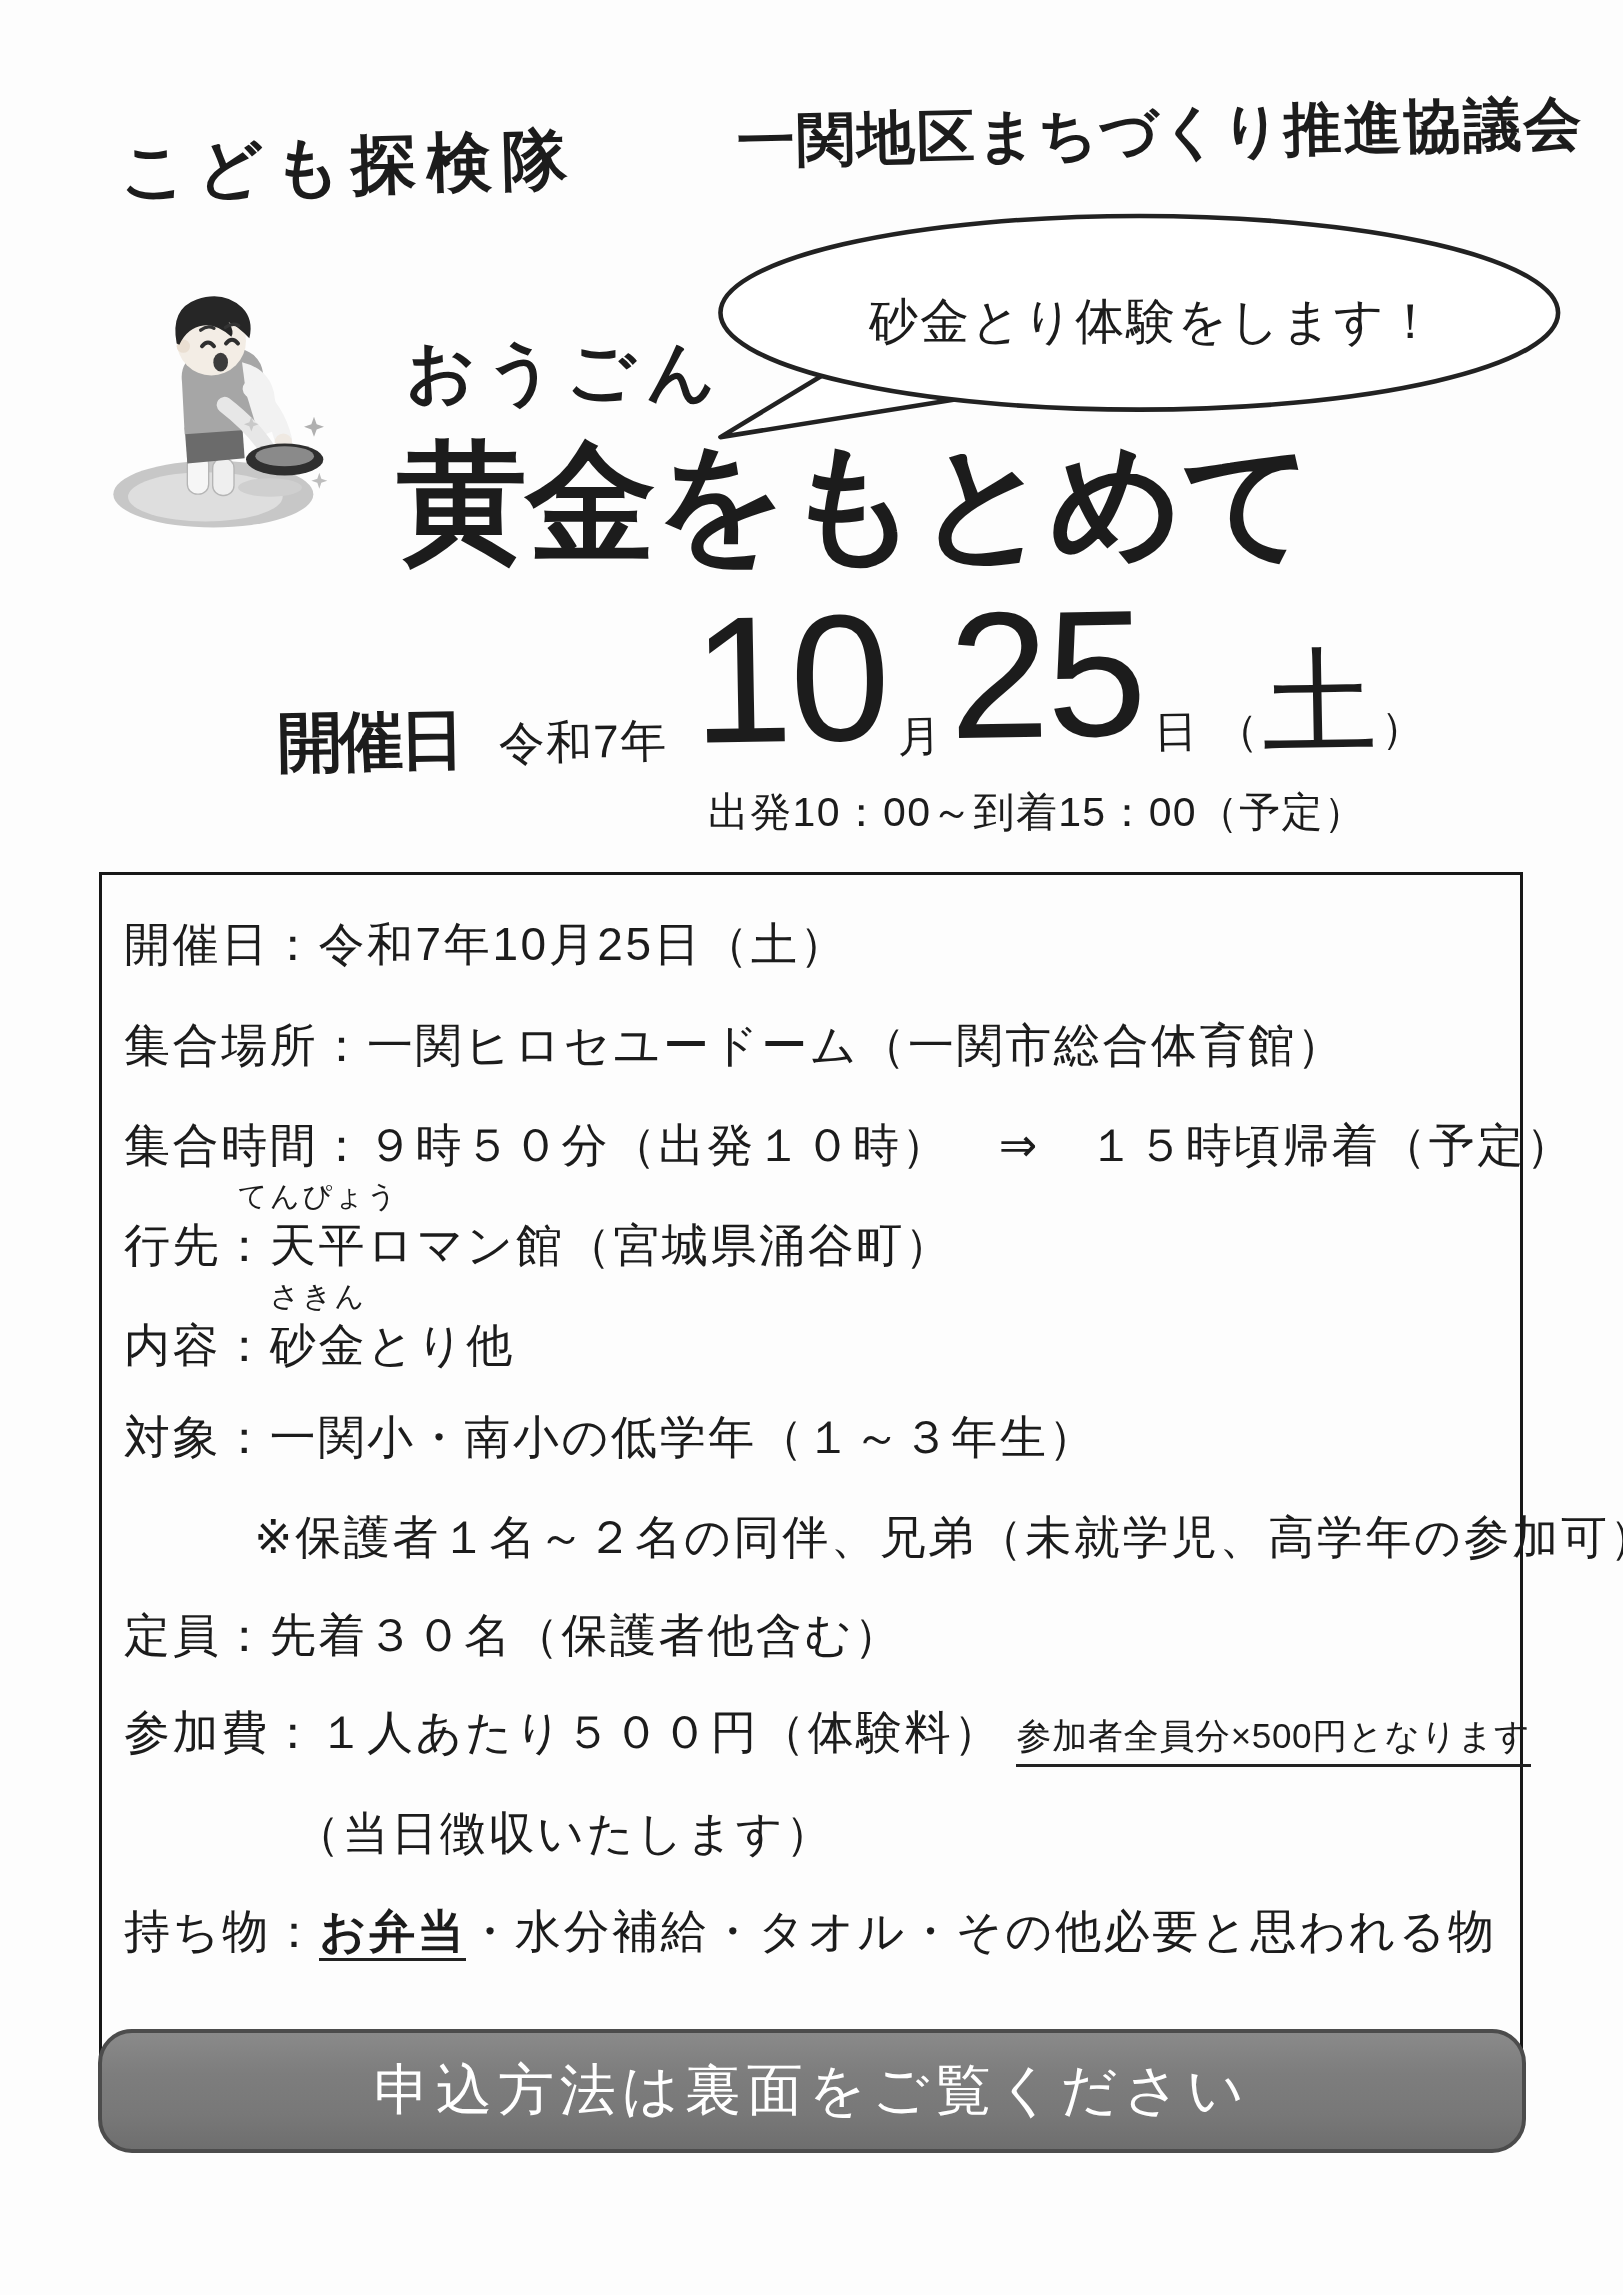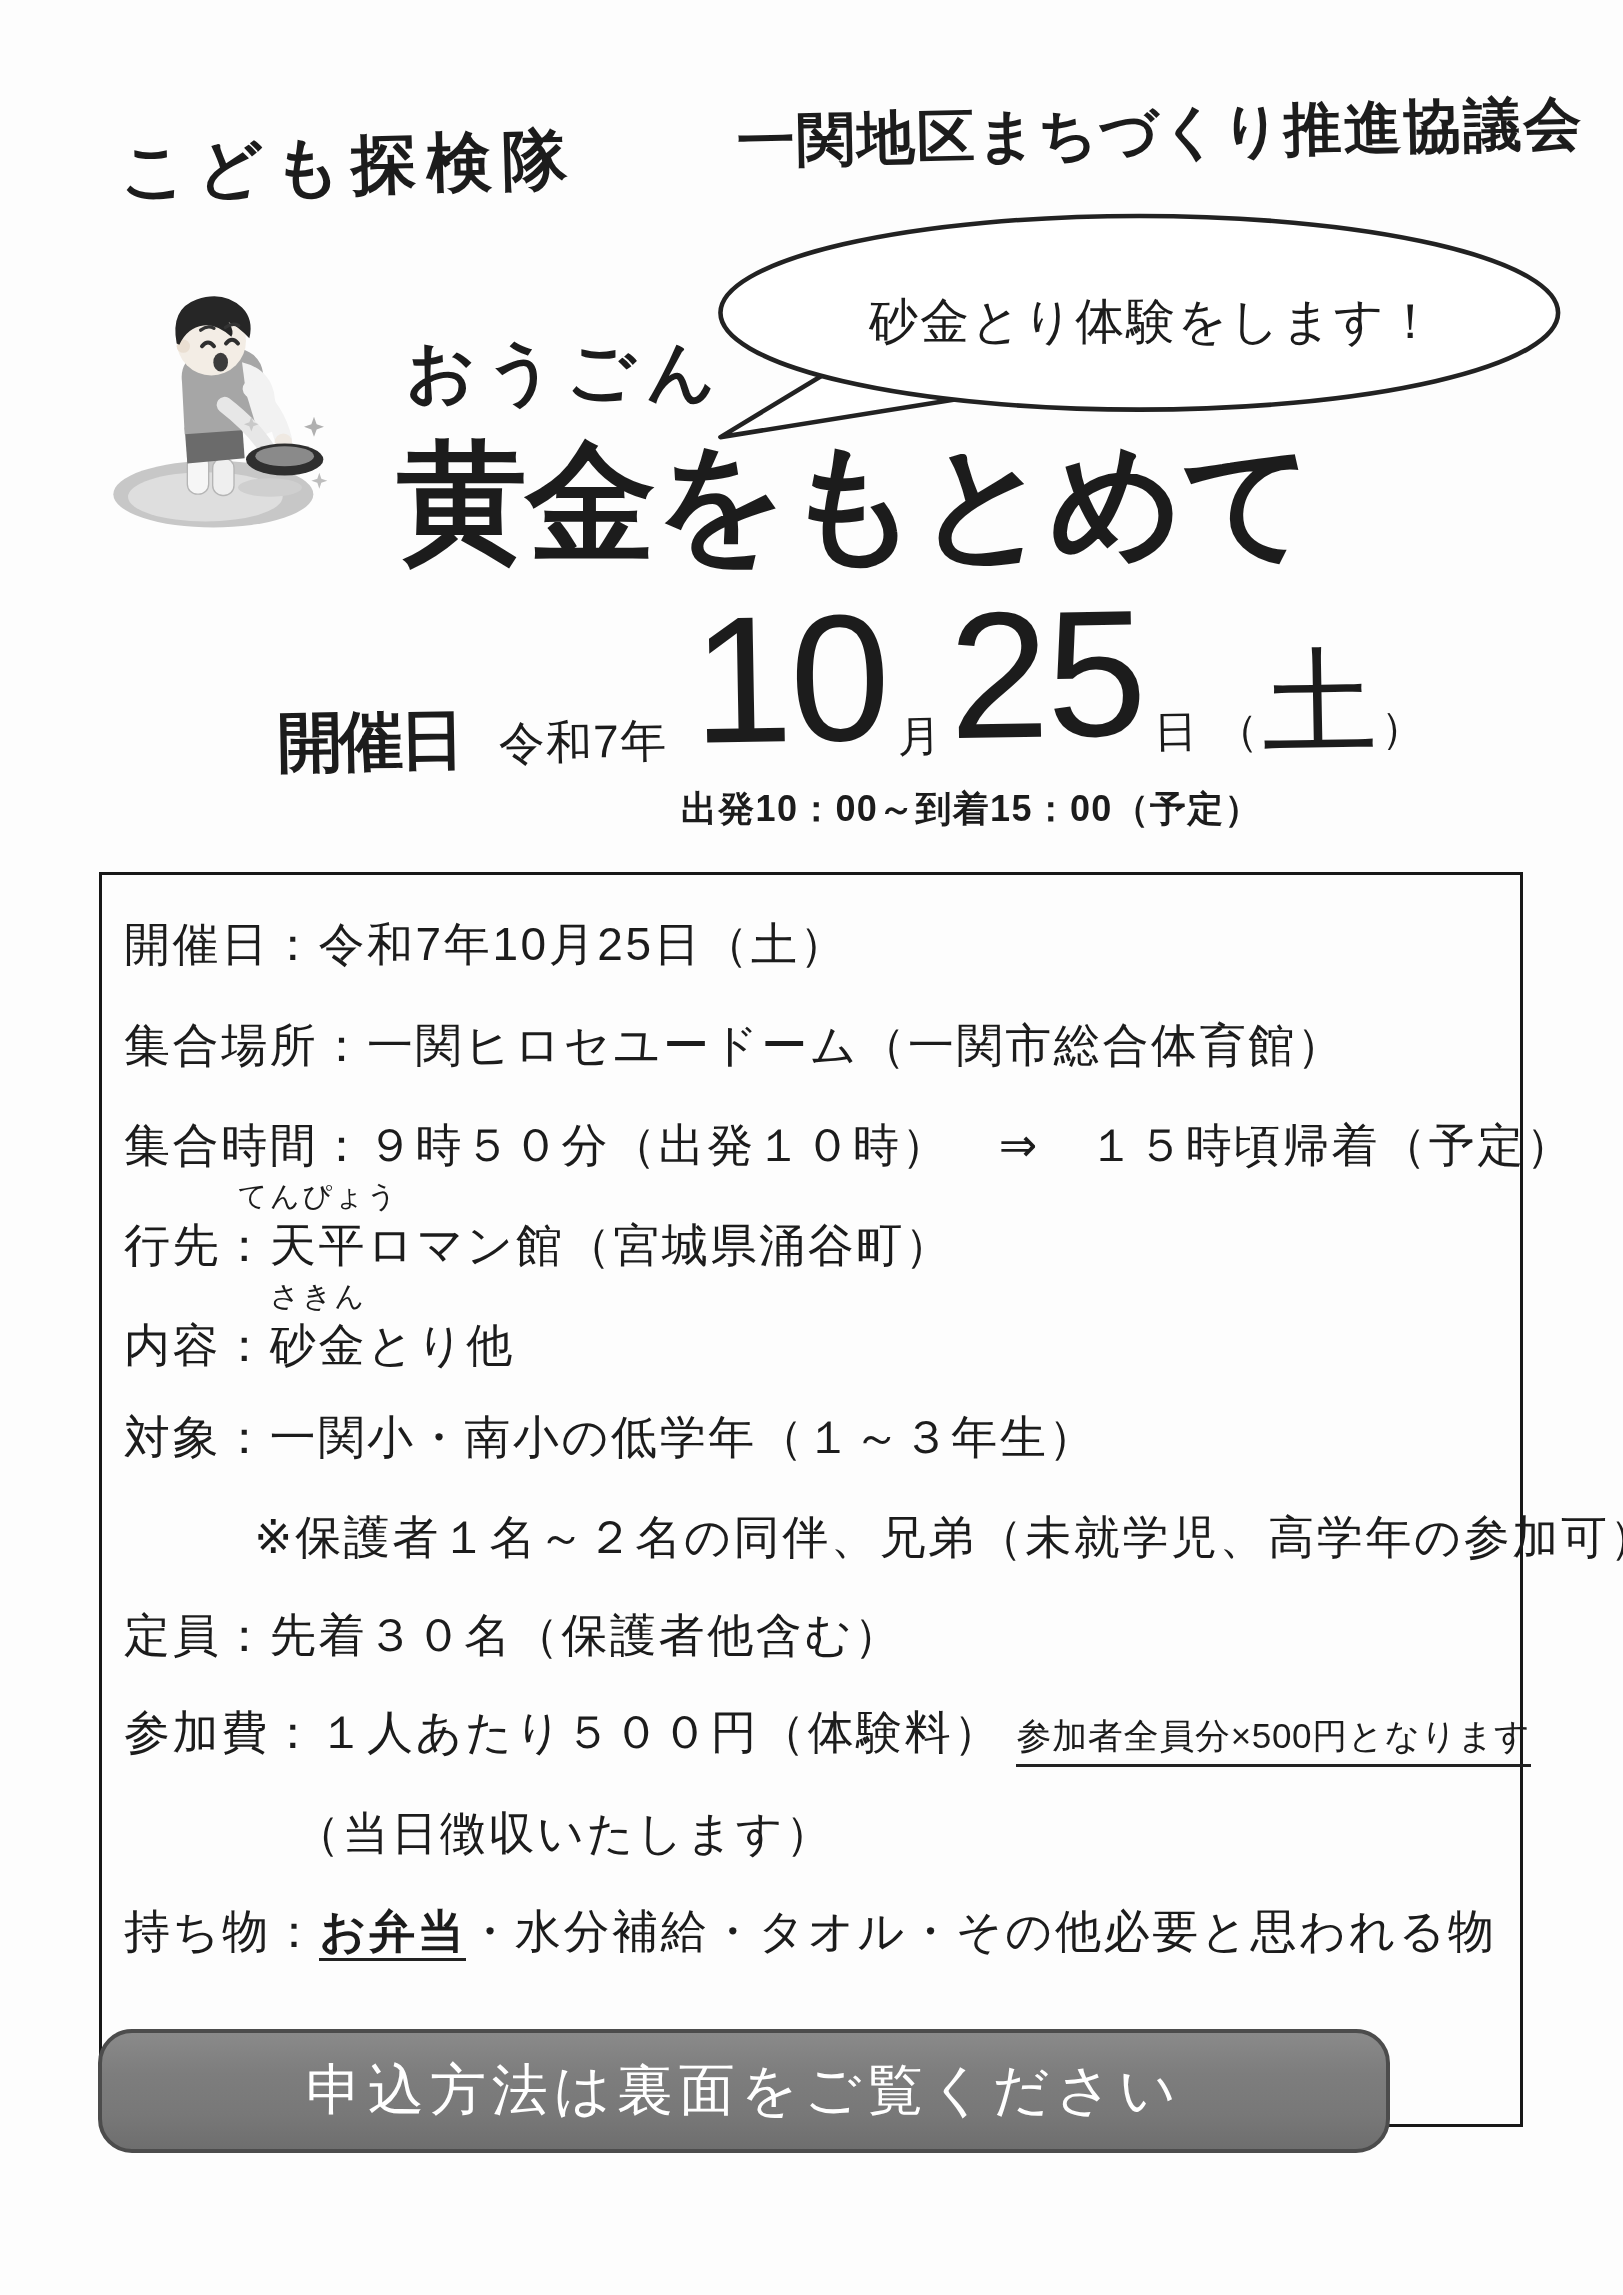--- a/index.html
+++ b/index.html
@@ -36,21 +36,21 @@
   }
   .daterow span{line-height:1;display:block;}
   .d-label{font-size:65px;font-weight:600;letter-spacing:-3.9px;margin-bottom:2.6px;}
   .d-era{font-size:46px;font-weight:500;margin-left:38px;margin-bottom:7.9px;letter-spacing:1.3px;}
   .d-big{font-size:180px;font-weight:400;margin-left:26px;letter-spacing:-2.6px;}
   .d-big2{margin-left:9.2px;}
   .d-small{font-size:43px;font-weight:500;margin-left:9.2px;margin-bottom:9.2px;}
   .d-paren{font-size:43px;font-weight:500;margin-bottom:9.2px;}
   .d-paren-open{margin-left:18.3px;}
   .d-weekday{font-size:115px;font-weight:500;margin:0 3.9px;}
-  .timenote{left:681px;top:785px;font-size:36px;font-weight:700;letter-spacing:1.3px;}
+  .timenote{left:708px;top:785px;font-size:41px;font-weight:400;letter-spacing:1.3px;}
 
   
   .detail-box{
     left:99px;top:872px;width:1424px;height:1255px;
     border:3.3px solid #181818;box-sizing:border-box;background:transparent;
   }
   .line{
     position:absolute;left:22px;
     font-size:46px;font-weight:500;letter-spacing:2.6px;white-space:nowrap;
   }
@@ -72,21 +72,21 @@
     font-size:29px;font-weight:500;letter-spacing:2.6px;line-height:1;
   }
   .fee-note{
     font-size:35px;margin-left:14.4px;letter-spacing:0.7px;
     border-bottom:3.3px solid #222;padding-bottom:9px;
   }
   .bento{font-weight:800;border-bottom:3.9px solid #222;padding-bottom:1.3px;}
 
   
   .footer-bar{
-    left:98px;top:2029px;width:1292px;height:124px;
+    left:98px;top:2029px;width:1428px;height:124px;
     background:linear-gradient(180deg,#8a8a8a 0%,#7d7d7d 35%,#787878 70%,#6e6e6e 100%);
     border:4.6px solid #4c4c4c;border-radius:34px;box-sizing:border-box;
     display:flex;align-items:center;justify-content:center;
   }
   .footer-bar span{color:#ffffff;font-size:56px;font-weight:500;letter-spacing:5.9px;white-space:nowrap;}
 </style>
 </head>
 <body>
 
 <div class="page">

